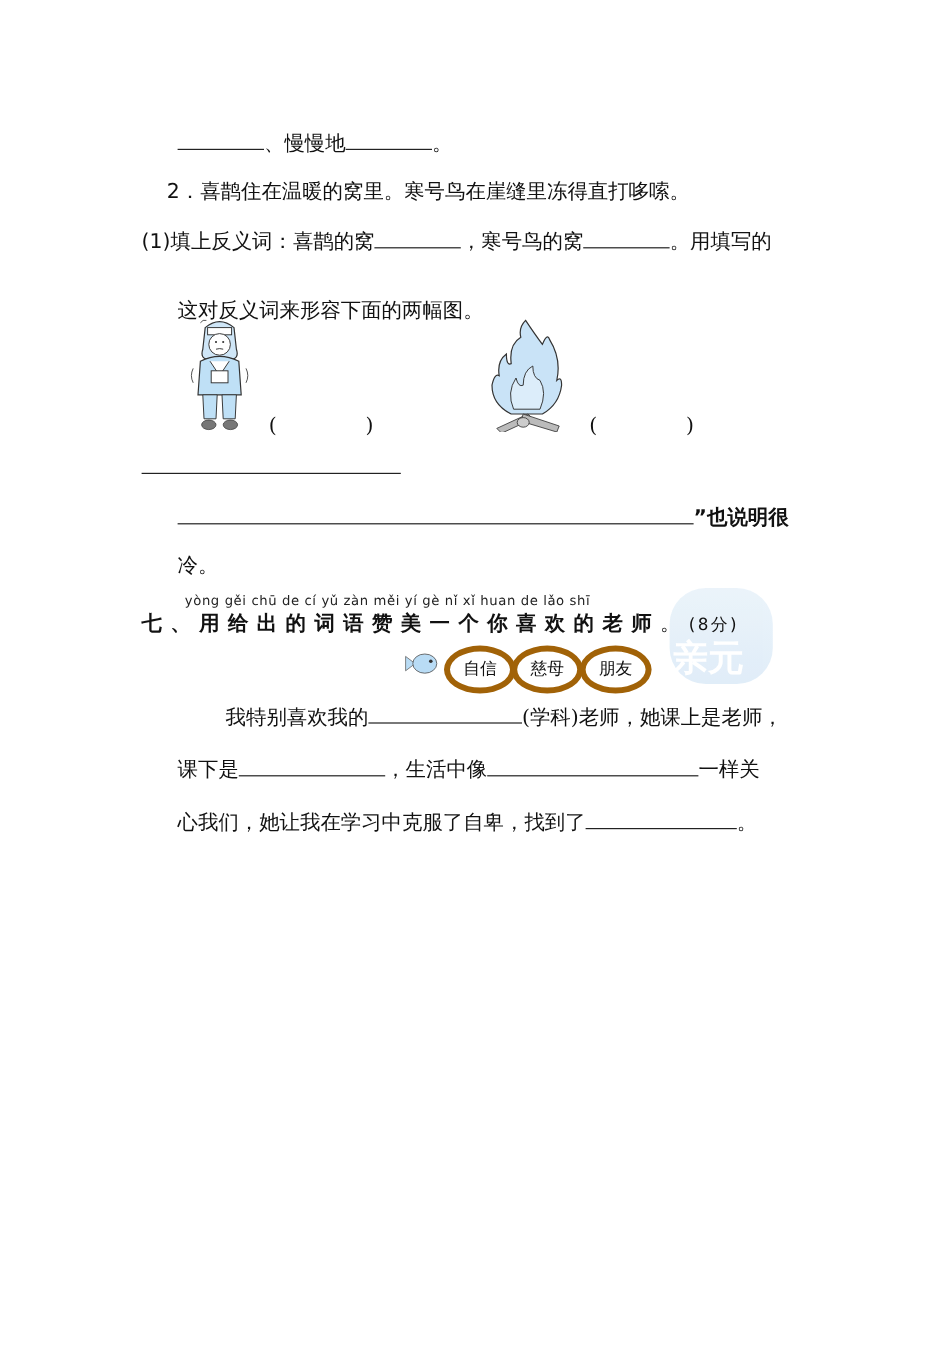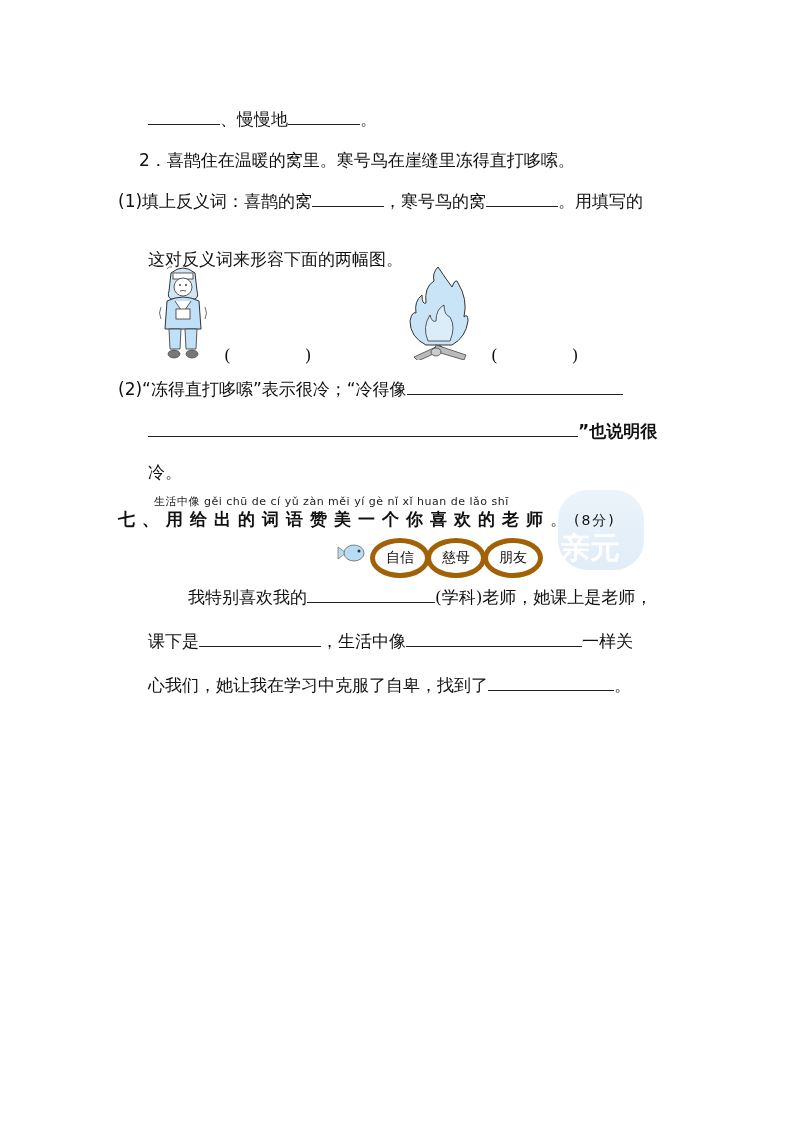--- a/index.html
+++ b/index.html
@@ -65,32 +65,32 @@
     <path d="M8 92 L34 80 L38 84 L12 96 Z" fill="#bbb" stroke="#333" stroke-width="0.7"></path>
     <path d="M30 80 L60 90 L58 95 L28 86 Z" fill="#bbb" stroke="#333" stroke-width="0.7"></path>
     <ellipse cx="30" cy="87" rx="5" ry="4" fill="#ccc" stroke="#333" stroke-width="0.7"></ellipse>
   </svg>
 </div>
 <div class="abs paren" style="left:491px; top:345px;">
   <span>(</span><span style="display:inline-block; width:74px;"></span><span>)</span>
 </div>
 
 <div class="abs txt" style="left:118px; top:378px;">
-  <span>(2)“冻得直打哆嗦”表示很冷；“冷得像</span><span class="blank" style="width:216px;"></span>
+  <span class="blank" style="width:216px;"></span>
 </div>
 <div class="abs txt" style="left:148px; top:420px;font-weight:bold;">
   <span class="blank" style="width:430px;"></span><span>”也说明很</span>
 </div>
 <div class="abs txt" style="left:148px; top:462px;">冷。</div>
 
 <div class="watermark">
   <span>亲元</span>
 </div>
 
-<div class="abs pinyin" style="left:154px; top:494px;">生活中像 gěi chū de  cí  yǔ zàn měi  yí  gè  nǐ  xǐ huan de lǎo shī</div>
+<div class="abs pinyin" style="left:154px; top:494px;">yòng gěi chū de  cí  yǔ zàn měi  yí  gè  nǐ  xǐ huan de lǎo shī</div>
 <div class="abs q7" style="left:118px; top:508px;">
   <span>七、</span><span>用给出的词语赞美一个你喜欢的老师</span><span style="font-weight:normal;">。</span><span class="score">(8分)</span>
 </div>
 
 <div class="abs" style="left:336px; top:541px;">
   <svg width="30" height="24" viewBox="0 0 30 24">
     <path d="M2 6 L10 12 L2 18 Z" fill="#b9dcf5" stroke="#555" stroke-width="0.6"></path>
     <ellipse cx="18" cy="12" rx="10" ry="8" fill="#b9dcf5" stroke="#555" stroke-width="0.7"></ellipse>
     <circle cx="23" cy="10" r="1.5" fill="#333"></circle>
   </svg>

